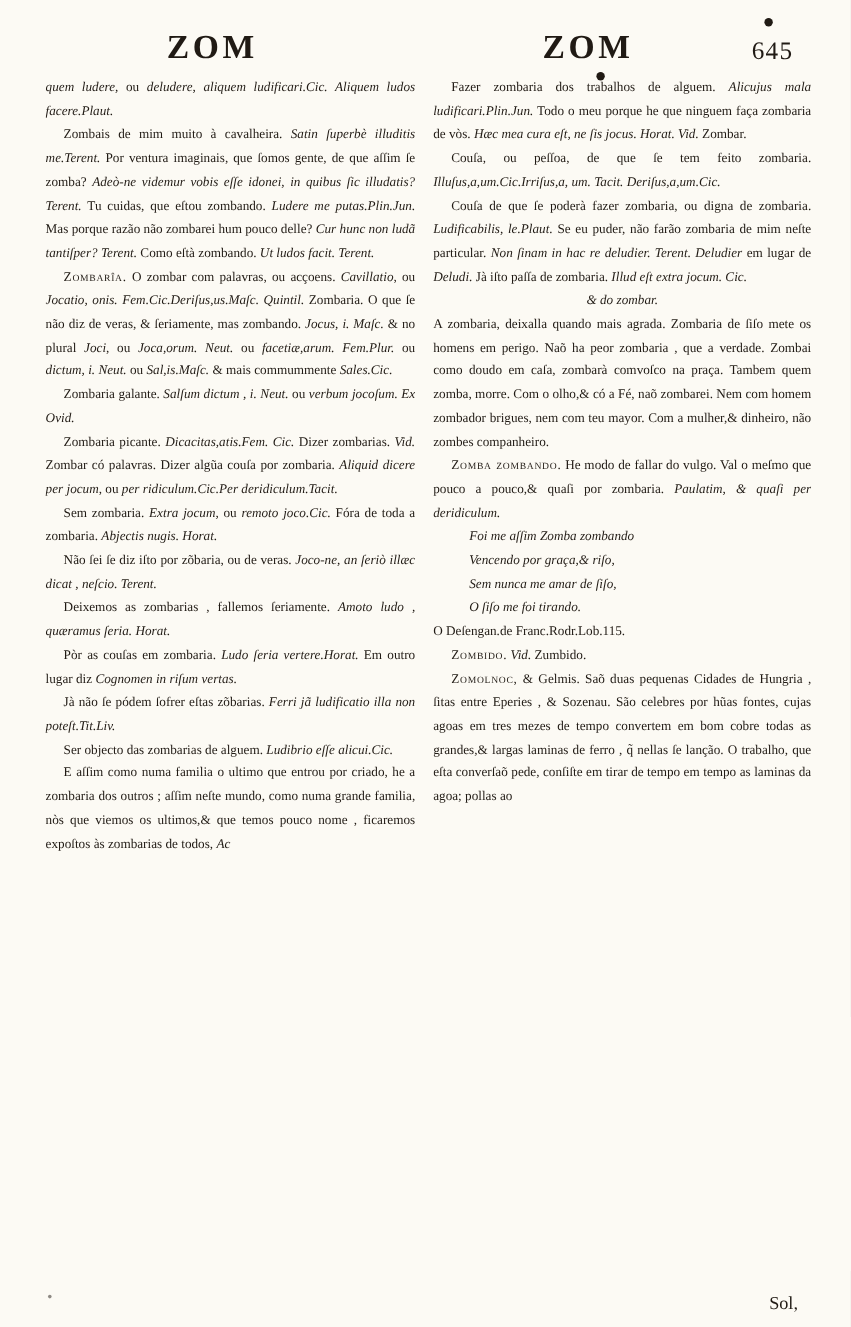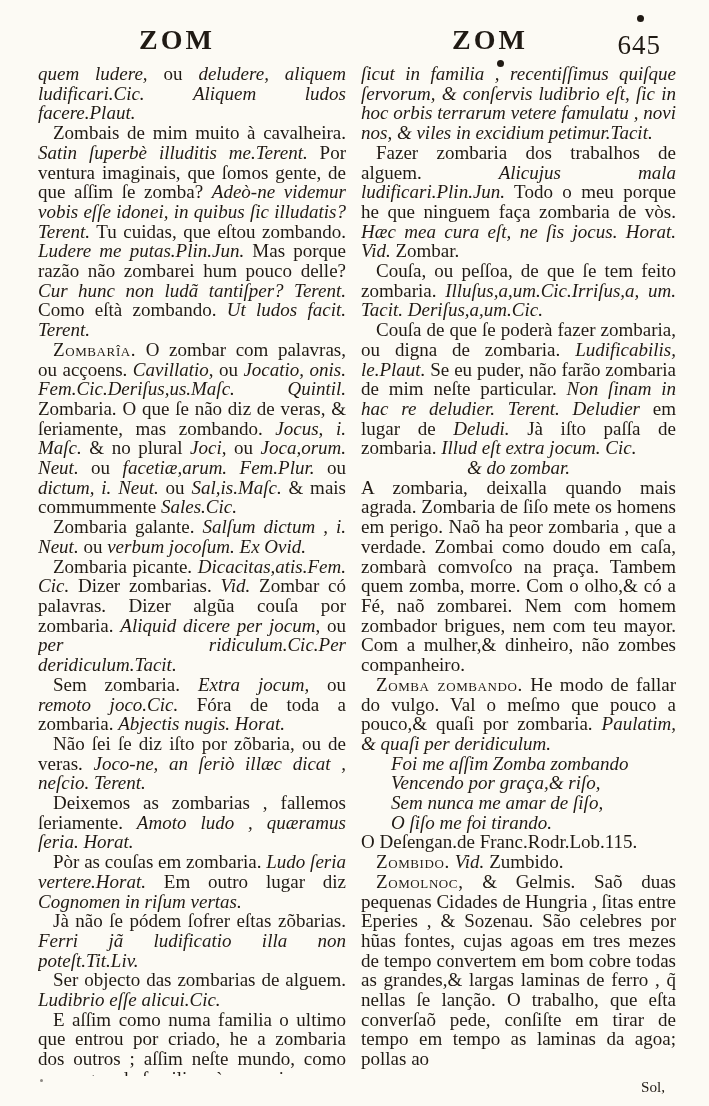--- a/index.html
+++ b/index.html
@@ -20,29 +20,29 @@
     font-size: 28px;
     letter-spacing: 3px;
     font-weight: 600;
   }
   .running-title.left { left: 139px; }
   .running-title.right { left: 452px; }
   .page-number {
     position: absolute;
     top: 30px;
     right: 48px;
-    font-size: 27px;
+    font-size: 21px;
     letter-spacing: 1px;
     text-align: center;
   }
   .column {
     position: absolute;
     top: 64px;
     height: 1012px;
-    font-size: 19px;
+    font-size: 11px;
     line-height: 19.7px;
     overflow: hidden;
   }
   .col-left  { left: 38px;  width: 308px; }
   .col-right { left: 361px; width: 315px; }
   .para { margin: 0; text-align: justify; text-indent: 0; }
   .para.ind   { text-indent: 15px; }
   .para.cont  { text-indent: 0; }
   .para.flush { text-indent: 0; }
   .para.center{ text-align: center; }
@@ -84,21 +84,20 @@
       <p class="para ind"><span>Sem zombaria. </span><span class="s-i">Extra jocum,</span><span> ou </span><span class="s-i">remoto joco.Cic.</span><span> Fóra de toda a zombaria. </span><span class="s-i">Abjectis nugis. Horat.</span></p>
       <p class="para ind"><span>Não ſei ſe diz iſto por zõbaria, ou de veras. </span><span class="s-i">Joco-ne, an ſeriò illæc dicat , neſcio. Terent.</span></p>
       <p class="para ind"><span>Deixemos as zombarias , fallemos ſeriamente. </span><span class="s-i">Amoto ludo , quæramus ſeria. Horat.</span></p>
       <p class="para ind"><span>Pòr as couſas em zombaria. </span><span class="s-i">Ludo ſeria vertere.Horat.</span><span> Em outro lugar diz </span><span class="s-i">Cognomen in riſum vertas.</span></p>
       <p class="para ind"><span>Jà não ſe pódem ſofrer eſtas zõbarias. </span><span class="s-i">Ferri jã ludificatio illa non poteſt.Tit.Liv.</span></p>
       <p class="para ind"><span>Ser objecto das zombarias de alguem. </span><span class="s-i">Ludibrio eſſe alicui.Cic.</span></p>
       <p class="para ind"><span>E aſſim como numa familia o ultimo que entrou por criado, he a zombaria dos outros ; aſſim neſte mundo, como numa grande familia, nòs que viemos os ultimos,&amp; que temos pouco nome , ficaremos expoſtos às zombarias de todos, </span><span class="s-i">Ac</span></p>
     </div>
 
   <div class="column col-right">
-      <p class="para cont"><span class="s-i">ſicut in familia , recentiſſimus quiſque ſervorum, &amp; conſervis ludibrio eſt, ſic in hoc orbis terrarum vetere famulatu , novi nos, &amp; viles in excidium petimur.Tacit.</span></p>
       <p class="para ind"><span>Fazer zombaria dos trabalhos de alguem. </span><span class="s-i">Alicujus mala ludificari.Plin.Jun.</span><span> Todo o meu porque he que ninguem faça zombaria de vòs. </span><span class="s-i">Hæc mea cura eſt, ne ſis jocus. Horat. Vid.</span><span> Zombar.</span></p>
       <p class="para ind"><span>Couſa, ou peſſoa, de que ſe tem feito zombaria. </span><span class="s-i">Illuſus,a,um.Cic.Irriſus,a, um. Tacit. Deriſus,a,um.Cic.</span></p>
       <p class="para ind"><span>Couſa de que ſe poderà fazer zombaria, ou digna de zombaria. </span><span class="s-i">Ludificabilis, le.Plaut.</span><span> Se eu puder, não farão zombaria de mim neſte particular. </span><span class="s-i">Non ſinam in hac re deludier. Terent. Deludier</span><span> em lugar de </span><span class="s-i">Deludi.</span><span> Jà iſto paſſa de zombaria. </span><span class="s-i">Illud eſt extra jocum. Cic.</span></p>
       <p class="para center"><span class="s-i">&amp; do zombar.</span></p>
       <p class="para flush"><span>A zombaria, deixalla quando mais agrada. Zombaria de ſiſo mete os homens em perigo. Naõ ha peor zombaria , que a verdade. Zombai como doudo em caſa, zombarà comvoſco na praça. Tambem quem zomba, morre. Com o olho,&amp; có a Fé, naõ zombarei. Nem com homem zombador brigues, nem com teu mayor. Com a mulher,&amp; dinheiro, não zombes companheiro.</span></p>
       <p class="para ind"><span class="s-sc">Zomba zombando.</span><span> He modo de fallar do vulgo. Val o meſmo que pouco a pouco,&amp; quaſi por zombaria. </span><span class="s-i">Paulatim, &amp; quaſi per deridiculum.</span></p>
       <p class="para verse"><span class="s-i">Foi me aſſim Zomba zombando</span></p>
       <p class="para verse"><span class="s-i">Vencendo por graça,&amp; riſo,</span></p>
       <p class="para verse"><span class="s-i">Sem nunca me amar de ſiſo,</span></p>
       <p class="para verse"><span class="s-i">O ſiſo me foi tirando.</span></p>

